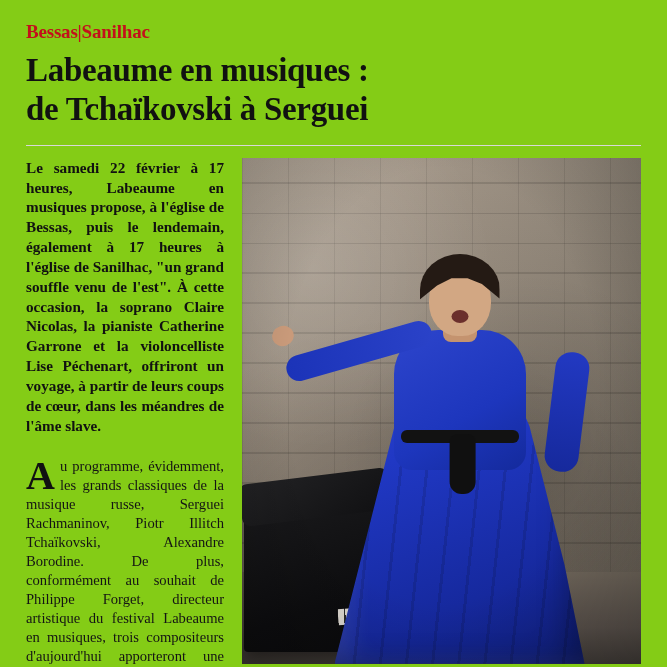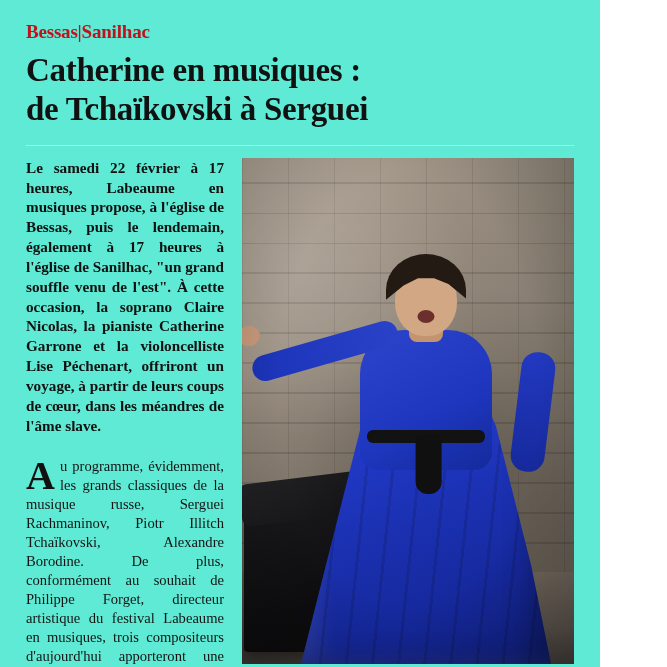--- a/index.html
+++ b/index.html
@@ -8,23 +8,23 @@
   }
   body {
     width: 667px;
     height: 667px;
     background: #ffffff;
     font-family: "Liberation Serif", serif;
     overflow: hidden;
   }
   .page {
     position: relative;
-    width: 600px;
+    width: 667px;
     height: 667px;
-    background: #5eead4;
+    background: #84cc16;
     box-sizing: border-box;
     padding: 22px 26px 0 26px;
     overflow: hidden;
   }
   .kicker {
     font-family: "Liberation Serif", serif;
     font-weight: bold;
     font-size: 19px;
     color: #c3101b;
     letter-spacing: -0.2px;
@@ -306,21 +306,21 @@
 </head>
 <body>
 
 <div class="page">
 
   <div class="kicker">
     <span>Bessas</span><span class="sep">|</span><span>Sanilhac</span>
   </div>
 
   <h1 class="headline">
-    <span class="line">Catherine en musiques :</span>
+    <span class="line">Labeaume en musiques :</span>
     <span class="line">de Tchaïkovski à Serguei</span>
   </h1>
 
   <hr class="rule">
 
   <div class="content">
 
     <div class="col-text">
       <p class="lede">Le samedi 22 février à 17 heures, Labeaume en musiques propose, à l'église de Bessas, puis le lendemain, également à 17 heures à l'église de Sanilhac, "un grand souffle venu de l'est". À cette occasion, la soprano Claire Nicolas, la pianiste Catherine Garrone et la violoncelliste Lise Péchenart, offriront un voyage, à partir de leurs coups de cœur, dans les méandres de l'âme slave.</p>
       <p class="body-text">

